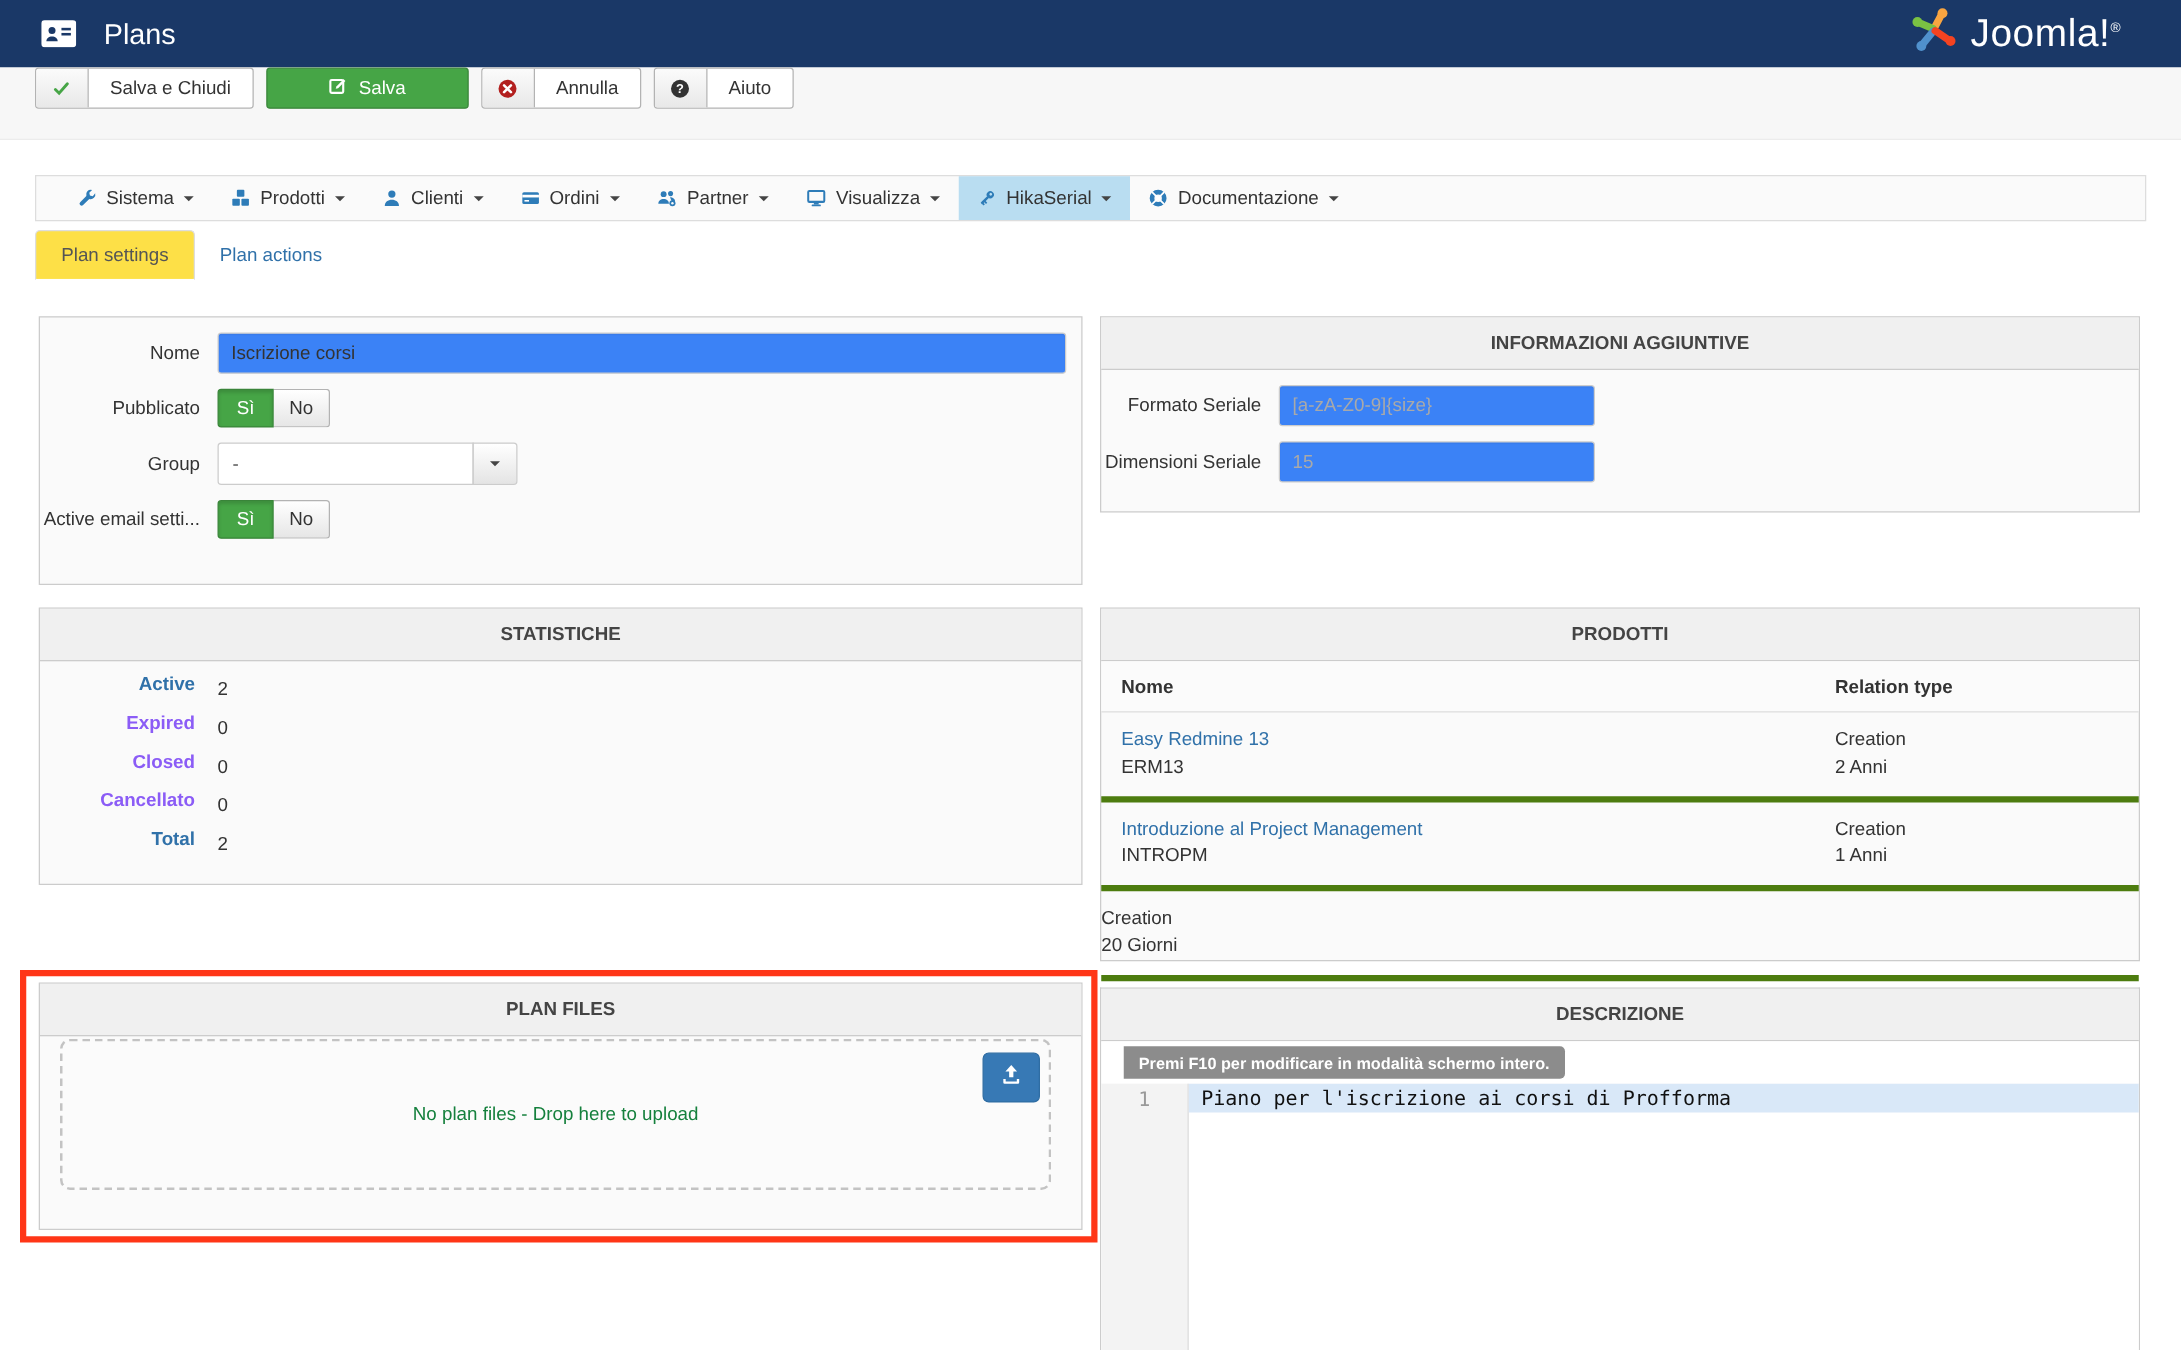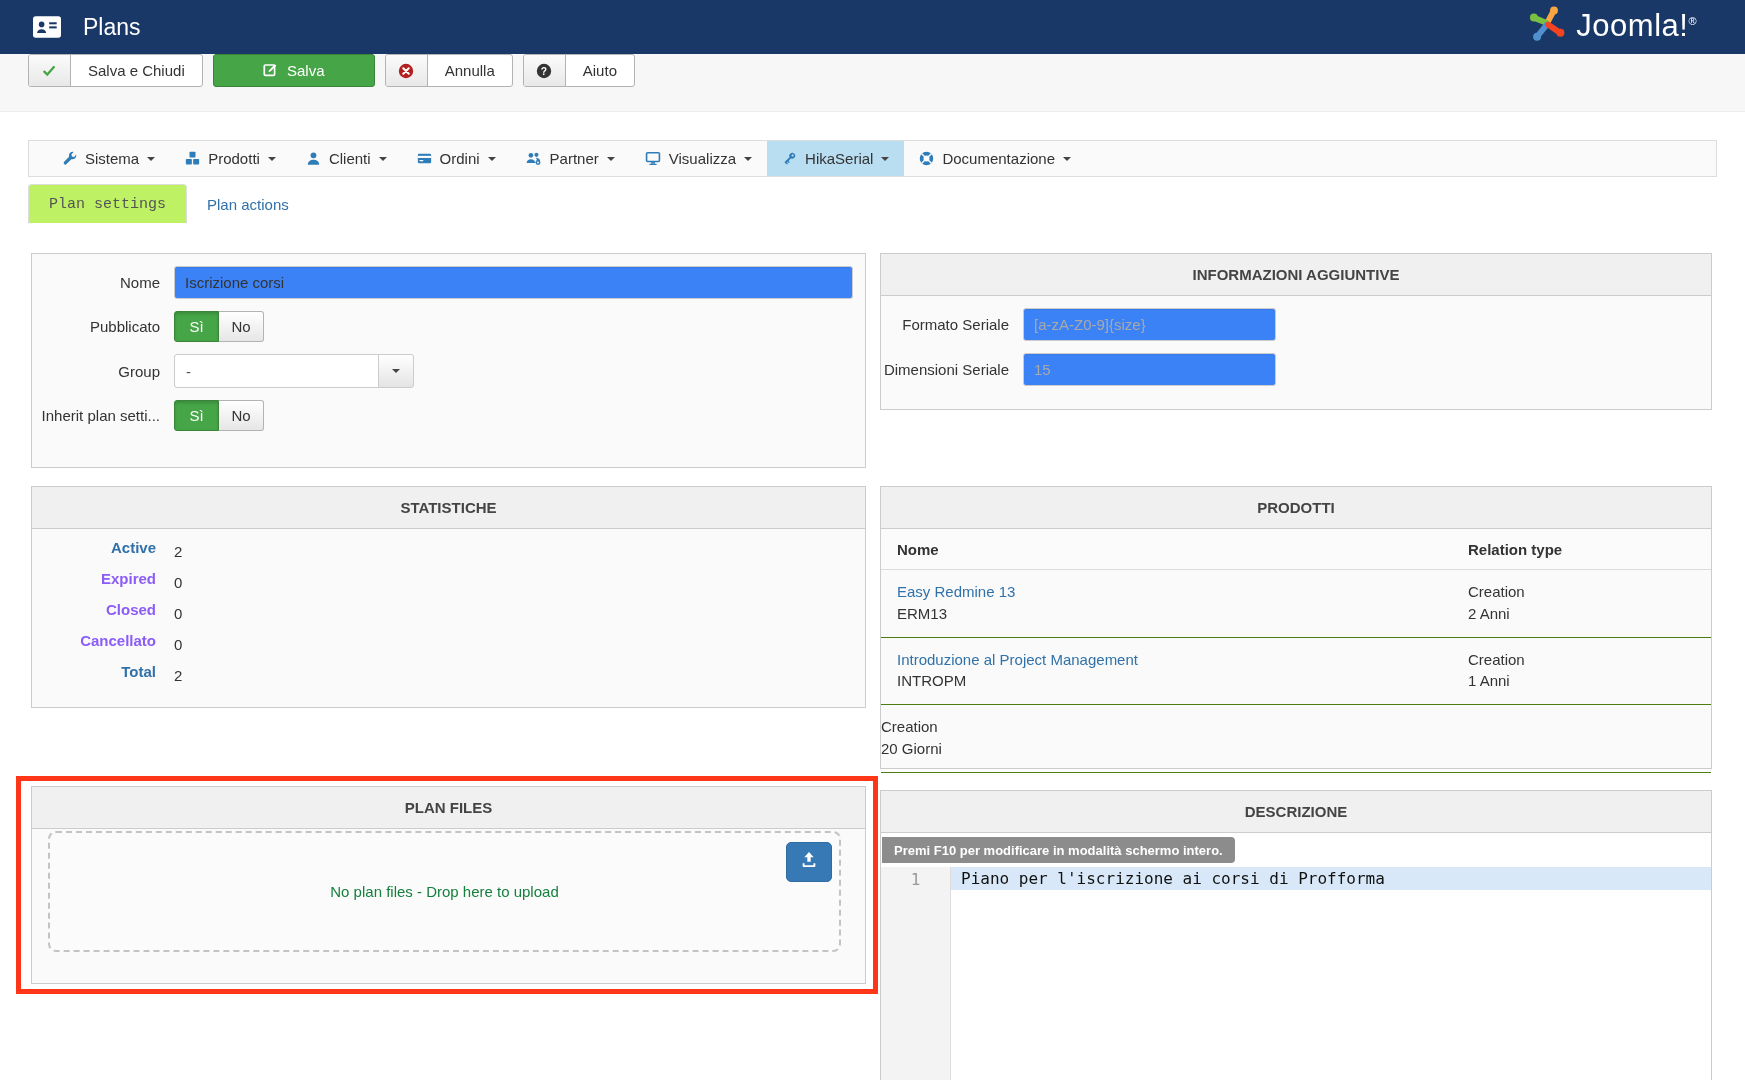--- a/index.html
+++ b/index.html
@@ -35,22 +35,22 @@
   .menu-item { display:flex; align-items:center; gap:8px; padding:0 15px; font-size:15px;
                color:#333; cursor:pointer; }
   .menu-item.active { background:#b9ddf1; }
   .caret { width:0; height:0; border:4px solid transparent; border-top-color:#444;
            margin-top:4px; }
   .mi { color:#2e7cb8; display:flex; }
 
   
   .tabs { position:absolute; left:28px; top:184px; height:40px; display:flex; }
   .tab { padding:0 20px; display:flex; align-items:center; font-size:15px; cursor:pointer; }
-  .tab.active { border:1px solid #ddd; border-bottom-color:#fff; background:#bef264;
-                border-radius:4px 4px 0 0; color:#555;font-family:Liberation Mono, monospace; }
+  .tab.active { border:1px solid #ddd; border-bottom-color:#fff; background:#fde047;
+                border-radius:4px 4px 0 0; color:#555; }
   .tab.link { color:#3071a9; }
 
   
   .panel { position:absolute; border:1px solid #ccc; background:#fafafa; }
   .panel-h { height:42px; background:#f0f0f0; border-bottom:1px solid #ccc;
              display:flex; align-items:center; justify-content:center;
              font-weight:bold; font-size:15px; color:#444; }
 
   .p-maininfo { left:31px; top:253px; width:835px; height:215px; }
   .p-addinfo  { left:880px; top:253px; width:832px; height:157px; }
@@ -91,40 +91,40 @@
   .stat-lbl { width:142px; text-align:right; padding-right:18px; font-weight:bold;
               font-size:15px; color:#8b5cf6; flex:none; }
   .stat-lbl.link { color:#3071a9; cursor:pointer; }
   .stat-val { font-size:15px; color:#333; padding-top:4px; }
 
   
   .prod-head { display:flex; height:41px; align-items:center; border-bottom:1px solid #ddd;
                font-weight:bold; font-size:15px; color:#333; background:#fbfbfb; }
   .col-name { flex:1; padding-left:16px; }
   .col-rel  { width:243px; flex:none; }
-  .prod-row { display:flex; padding:11px 0 12px; border-bottom:1px solid #4d7c0f;
+  .prod-row { display:flex; padding:11px 0 12px; border-bottom:5px solid #4d7c0f;
               font-size:15px; line-height:1.45; }
   .p-link { color:#3071a9; cursor:pointer; }
   .p-code { color:#333; }
 
   
   .dropzone { position:absolute; left:16px; top:44px; width:793px; height:121px;
               border:2px dashed #c3c3c3; border-radius:8px; background:#fbfbfb;
               display:flex; align-items:center; justify-content:center; }
   .dz-text { font-size:15px; color:#15803d; }
   .upload-btn { position:absolute; right:7px; top:9px; width:46px; height:40px;
                 background:#3779b5; border:1px solid #2f6da3; border-radius:5px;
                 display:flex; align-items:center; justify-content:center; cursor:pointer; }
 
   .annotation { position:absolute; left:16px; top:776px; width:862px; height:218px;
                 border:5px solid #ff3617; z-index:60; pointer-events:none; }
 
   
   .tip-row { height:34px; background:#fff; display:flex; align-items:center; }
-  .tip { margin-left:1px; background:#8c8c8c; color:#fff; font-size:13px; font-weight:bold;
+  .tip { margin-left:18px; background:#8c8c8c; color:#fff; font-size:13px; font-weight:bold;
          height:26px; display:flex; align-items:center; padding:0 12px;
          border-radius:0 4px 4px 0; }
   .editor { position:absolute; left:0; top:76px; right:0; bottom:0; display:flex;
             background:#fff; }
   .gutter { width:70px; background:#f3f3f3; border-right:1px solid #ddd; flex:none;
             font-family:"DejaVu Sans Mono", monospace; font-size:16px; color:#999;
             text-align:center; padding-top:3px; }
   .code { flex:1; font-family:"DejaVu Sans Mono", monospace; font-size:16px; color:#111; }
   .line-active { background:#d9e8f8; padding:2px 0 2px 10px; white-space:pre; }
 </style>
@@ -313,21 +313,21 @@
   <div class="frow">
     <span class="lbl">Group</span>
     <span class="select">
       <span class="val">-</span>
       <span class="caretbtn">
           <span class="caret"></span>
         </span>
     </span>
   </div>
   <div class="frow">
-    <span class="lbl">Inherit plan setti...</span>
+    <span class="lbl">Active email setti...</span>
     <span class="toggle">
       <span class="tg on">Sì</span>
       <span class="tg off">No</span>
     </span>
   </div>
 </div>
 
 <div class="panel p-addinfo">
   <div class="panel-h">INFORMAZIONI AGGIUNTIVE</div>
   <div class="frow">

